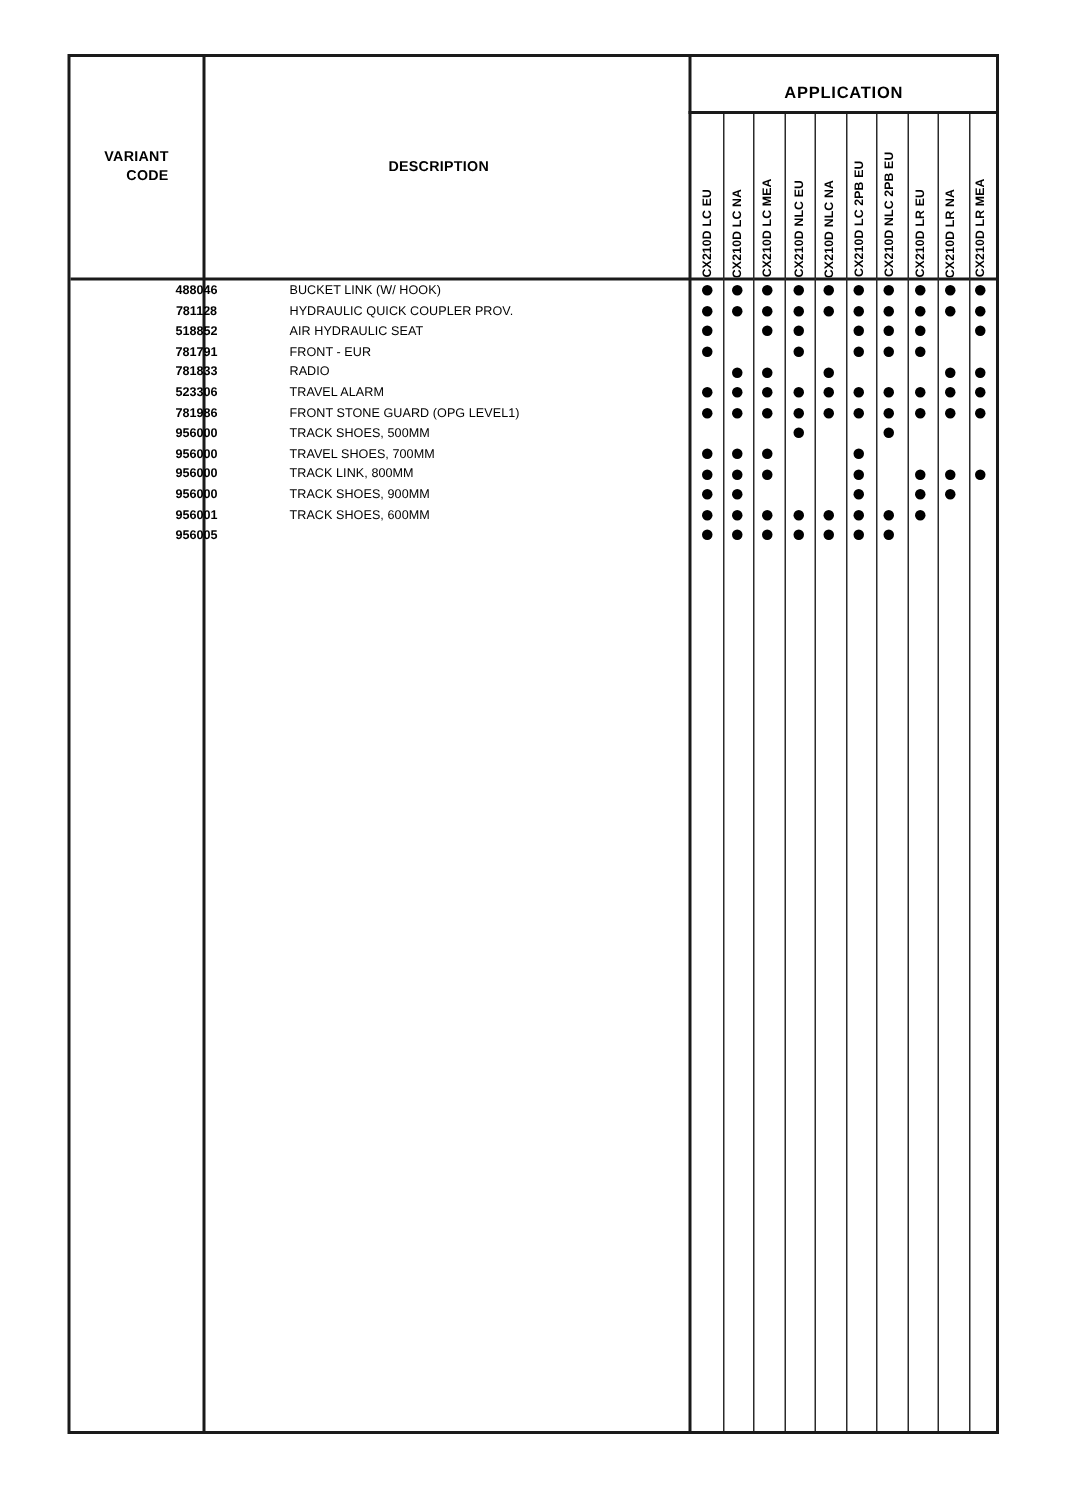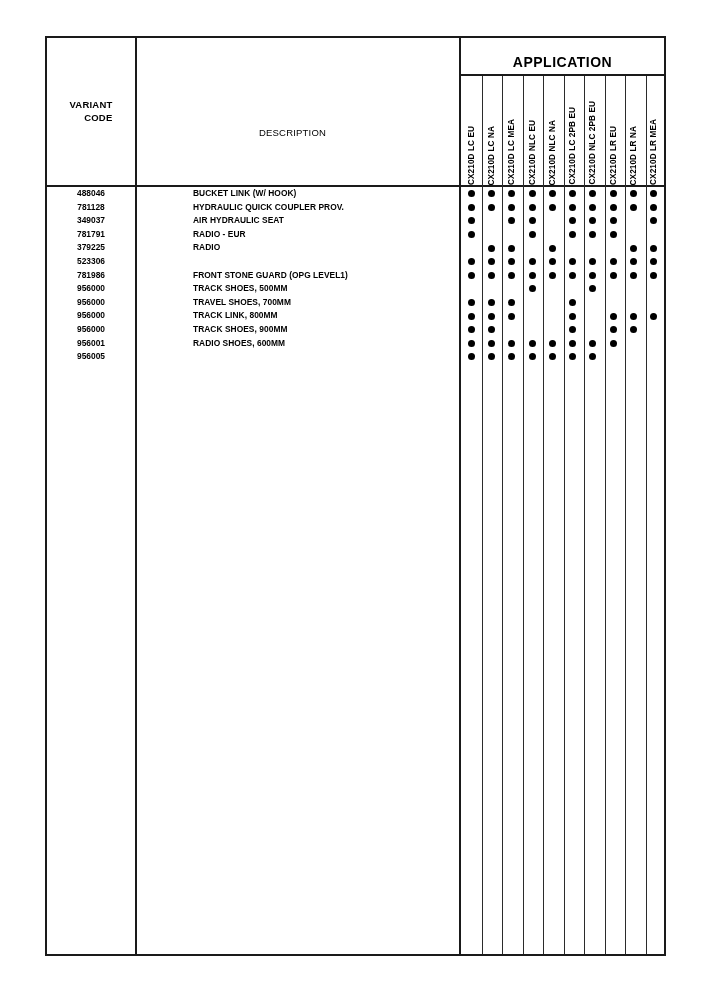--- a/index.html
+++ b/index.html
@@ -70,34 +70,33 @@
   }
   #hdr-description {
     position: absolute;
     left: 90px; top: 0;
     width: 311px;
     height: 147px;
     display: flex;
     align-items: center;
     justify-content: center;
     font-size: 9.5px;
-    font-weight: normal;
+    font-weight: bold;
     letter-spacing: .2px;
     color: #000;
-    margin-top: 21px;
   }
   #hdr-application {
     position: absolute;
     left: 414px; top: 0;
     right: 0;
     height: 48px;
     display: flex;
     align-items: center;
     justify-content: center;
-    font-size: 14px;
+    font-size: 11px;
     font-weight: bold;
     letter-spacing: .5px;
     color: #000;
   }
   #app-col-headers {
     position: absolute;
     left: 414px; top: 38px;
     right: 0;
     height: 109px;
     display: flex;
@@ -137,32 +136,33 @@
     position: absolute;
     left: 0;
     width: 88px;
     top: 0;
     height: 13.6px;
     line-height: 13.6px;
     text-align: center;
     font-size: 8.4px;
     font-weight: bold;
     color: #000;
+    padding-left: 40px;
   }
   .cell-desc {
     position: absolute;
     left: 90px;
     width: 322px;
     top: 0;
     height: 13.6px;
     line-height: 13.6px;
     padding-left: 56px;
     box-sizing: border-box;
     font-size: 8.4px;
-    font-weight: bold;
+    font-weight: normal;
     letter-spacing: .05px;
     color: #000;
     white-space: nowrap;
   }
   .dots {
     position: absolute;
     left: 414px;
     right: 0;
     top: 0;
     height: 13.6px;
@@ -315,21 +315,21 @@
             </div>
             <div class="dotcell">
               <span class="dot"></span>
             </div>
             <div class="dotcell">
               <span class="dot"></span>
             </div>
           </div>
         </div>
         <div class="row">
-          <div class="cell-code">349037</div>
+          <div class="cell-code">518852</div>
           <div class="cell-desc">AIR HYDRAULIC SEAT</div>
           <div class="dots">
             <div class="dotcell">
               <span class="dot"></span>
             </div>
             <div class="dotcell">
               <span class="dot off"></span>
             </div>
             <div class="dotcell">
               <span class="dot"></span>
@@ -352,56 +352,56 @@
             <div class="dotcell">
               <span class="dot off"></span>
             </div>
             <div class="dotcell">
               <span class="dot"></span>
             </div>
           </div>
         </div>
         <div class="row">
           <div class="cell-code">781791</div>
-          <div class="cell-desc">RADIO - EUR</div>
-          <div class="dots">
-            <div class="dotcell">
-              <span class="dot"></span>
-            </div>
-            <div class="dotcell">
-              <span class="dot off"></span>
-            </div>
-            <div class="dotcell">
-              <span class="dot off"></span>
-            </div>
-            <div class="dotcell">
-              <span class="dot"></span>
-            </div>
-            <div class="dotcell">
-              <span class="dot off"></span>
-            </div>
-            <div class="dotcell">
-              <span class="dot"></span>
-            </div>
-            <div class="dotcell">
-              <span class="dot"></span>
-            </div>
-            <div class="dotcell">
-              <span class="dot"></span>
-            </div>
-            <div class="dotcell">
-              <span class="dot off"></span>
-            </div>
-            <div class="dotcell">
-              <span class="dot off"></span>
-            </div>
-          </div>
-        </div>
-        <div class="row">
-          <div class="cell-code">379225</div>
+          <div class="cell-desc">FRONT - EUR</div>
+          <div class="dots">
+            <div class="dotcell">
+              <span class="dot"></span>
+            </div>
+            <div class="dotcell">
+              <span class="dot off"></span>
+            </div>
+            <div class="dotcell">
+              <span class="dot off"></span>
+            </div>
+            <div class="dotcell">
+              <span class="dot"></span>
+            </div>
+            <div class="dotcell">
+              <span class="dot off"></span>
+            </div>
+            <div class="dotcell">
+              <span class="dot"></span>
+            </div>
+            <div class="dotcell">
+              <span class="dot"></span>
+            </div>
+            <div class="dotcell">
+              <span class="dot"></span>
+            </div>
+            <div class="dotcell">
+              <span class="dot off"></span>
+            </div>
+            <div class="dotcell">
+              <span class="dot off"></span>
+            </div>
+          </div>
+        </div>
+        <div class="row">
+          <div class="cell-code">781833</div>
           <div class="cell-desc">RADIO</div>
           <div class="dots">
             <div class="dotcell">
               <span class="dot off"></span>
             </div>
             <div class="dotcell">
               <span class="dot"></span>
             </div>
             <div class="dotcell">
               <span class="dot"></span>
@@ -424,20 +424,21 @@
             <div class="dotcell">
               <span class="dot"></span>
             </div>
             <div class="dotcell">
               <span class="dot"></span>
             </div>
           </div>
         </div>
         <div class="row">
           <div class="cell-code">523306</div>
+          <div class="cell-desc">TRAVEL ALARM</div>
           <div class="dots">
             <div class="dotcell">
               <span class="dot"></span>
             </div>
             <div class="dotcell">
               <span class="dot"></span>
             </div>
             <div class="dotcell">
               <span class="dot"></span>
             </div>
@@ -639,21 +640,21 @@
             <div class="dotcell">
               <span class="dot"></span>
             </div>
             <div class="dotcell">
               <span class="dot off"></span>
             </div>
           </div>
         </div>
         <div class="row">
           <div class="cell-code">956001</div>
-          <div class="cell-desc">RADIO SHOES, 600MM</div>
+          <div class="cell-desc">TRACK SHOES, 600MM</div>
           <div class="dots">
             <div class="dotcell">
               <span class="dot"></span>
             </div>
             <div class="dotcell">
               <span class="dot"></span>
             </div>
             <div class="dotcell">
               <span class="dot"></span>
             </div>

